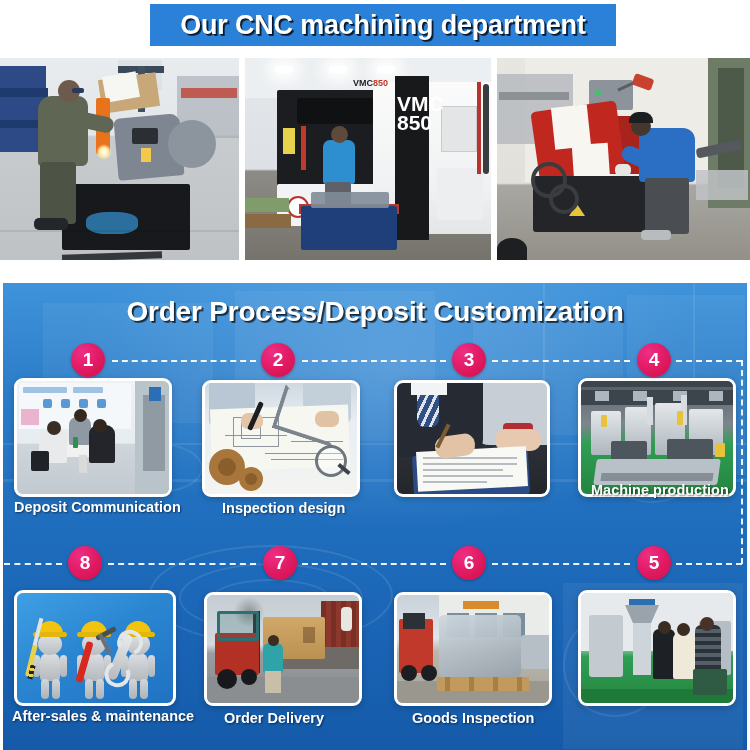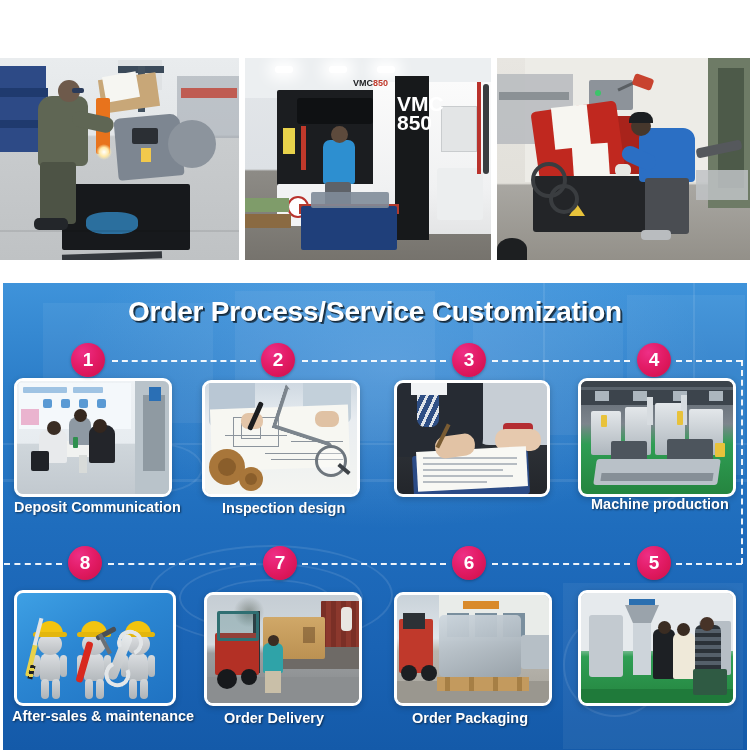--- a/index.html
+++ b/index.html
@@ -295,20 +295,25 @@
   .a8 .tool-hammer-h{position:absolute;left:30px;top:12px;width:4px;height:22px;background:#6b7075;transform:rotate(-28deg);}
   .a8 .tool-wrench{position:absolute;left:-2px;top:12px;width:10px;height:48px;background:linear-gradient(180deg,#e9ecee 0%,#b6babd 100%);border-radius:5px;transform:rotate(22deg);}
   .a8 .tool-wrench:before{content:"";position:absolute;left:-4px;top:-6px;width:18px;height:18px;border:4px solid #e3e6e8;border-radius:50%;border-bottom-color:transparent;}
   .a8 .tool-wrench:after{content:"";position:absolute;left:-4px;bottom:-6px;width:18px;height:18px;border:4px solid #e3e6e8;border-radius:50%;border-top-color:transparent;}
 </style>
 </head>
 <body>
 
 <div class="page">
 
+  <div class="top-banner-wrap">
+    <div class="top-banner">
+      <div class="top-banner-title">Our CNC machining department</div>
+    </div>
+  </div>
 
   <div class="photo-row">
 
     <div class="photo p1">
       <div class="bg"></div>
       <div class="shelf"></div>
       <div class="shelfbar"></div>
       <div class="shelfbar2"></div>
       <div class="wallbox"></div>
       <div class="gantry"></div>
@@ -414,21 +419,21 @@
     <div class="texline" style="left:690px;top:0;width:2px;height:200px;"></div>
     <div class="texcirc" style="left:110px;top:160px;width:86px;height:46px;"></div>
     <div class="texcirc" style="left:612px;top:176px;width:70px;height:40px;"></div>
     <div class="ripple" style="left:146px;top:262px;width:240px;height:96px;"></div>
     <div class="ripple" style="left:176px;top:280px;width:180px;height:66px;"></div>
     <div class="ripple" style="left:206px;top:296px;width:120px;height:40px;"></div>
     <div class="tex" style="left:560px;top:300px;width:180px;height:166px;"></div>
     <div class="texcirc" style="left:560px;top:330px;width:100px;height:100px;"></div>
   </div>
 
-  <div class="proc-title">Order Process/Service Customization</div>
+  <div class="proc-title">Order Process/Deposit Customization</div>
 
   <div class="dash" style="left:112px;top:360px;width:144px;"></div>
   <div class="dash" style="left:302px;top:360px;width:144px;"></div>
   <div class="dash" style="left:492px;top:360px;width:138px;"></div>
   <div class="dash" style="left:676px;top:360px;width:66px;"></div>
   <div class="dashv" style="left:741px;top:360px;height:204px;"></div>
   <div class="dash" style="left:676px;top:563px;width:66px;"></div>
   <div class="dash" style="left:492px;top:563px;width:138px;"></div>
   <div class="dash" style="left:302px;top:563px;width:144px;"></div>
   <div class="dash" style="left:108px;top:563px;width:148px;"></div>
@@ -524,21 +529,21 @@
       <div class="post" style="left:100px;top:14px;height:30px;"></div>
       <div class="ylw" style="left:20px;top:34px;width:6px;height:12px;"></div>
       <div class="ylw" style="left:96px;top:30px;width:6px;height:14px;"></div>
       <div class="ylw" style="left:134px;top:62px;width:10px;height:14px;"></div>
       <div class="machdark" style="left:30px;top:60px;width:36px;height:30px;"></div>
       <div class="machdark" style="left:86px;top:58px;width:46px;height:34px;"></div>
       <div class="convey"></div>
       <div class="conv2"></div>
     </div>
   </div>
-  <div class="step-label" style="left:591px;top:496px;">Machine production</div>
+  <div class="step-label" style="left:591px;top:482px;">Machine production</div>
 
   <div class="badge" style="left:68px;top:546px;">8</div>
   <div class="card" style="left:14px;top:590px;width:156px;height:110px;">
     <div class="inner a8">
       <div class="figure" style="left:12px;">
         <div class="armL"></div>
         <div class="armR"></div>
         <div class="torso"></div>
         <div class="legL"></div>
         <div class="legR"></div>
@@ -614,21 +619,21 @@
       <div class="forkw" style="left:24px;"></div>
       <div class="wrap2"></div>
       <div class="wrap"></div>
       <div class="pallet"></div>
       <div class="palslat" style="left:48px;top:82px;"></div>
       <div class="palslat" style="left:72px;top:82px;"></div>
       <div class="palslat" style="left:96px;top:82px;"></div>
       <div class="palslat" style="left:120px;top:82px;"></div>
     </div>
   </div>
-  <div class="step-label" style="left:412px;top:710px;">Order Packaging</div>
+  <div class="step-label" style="left:412px;top:710px;">Goods Inspection</div>
 
   <div class="badge" style="left:637px;top:546px;">5</div>
   <div class="card" style="left:578px;top:590px;width:152px;height:110px;">
     <div class="inner a5">
       <div class="wall"></div>
       <div class="grn"></div>
       <div class="mc1"></div>
       <div class="hoppbox"></div>
       <div class="hopper"></div>
       <div class="col"></div>

